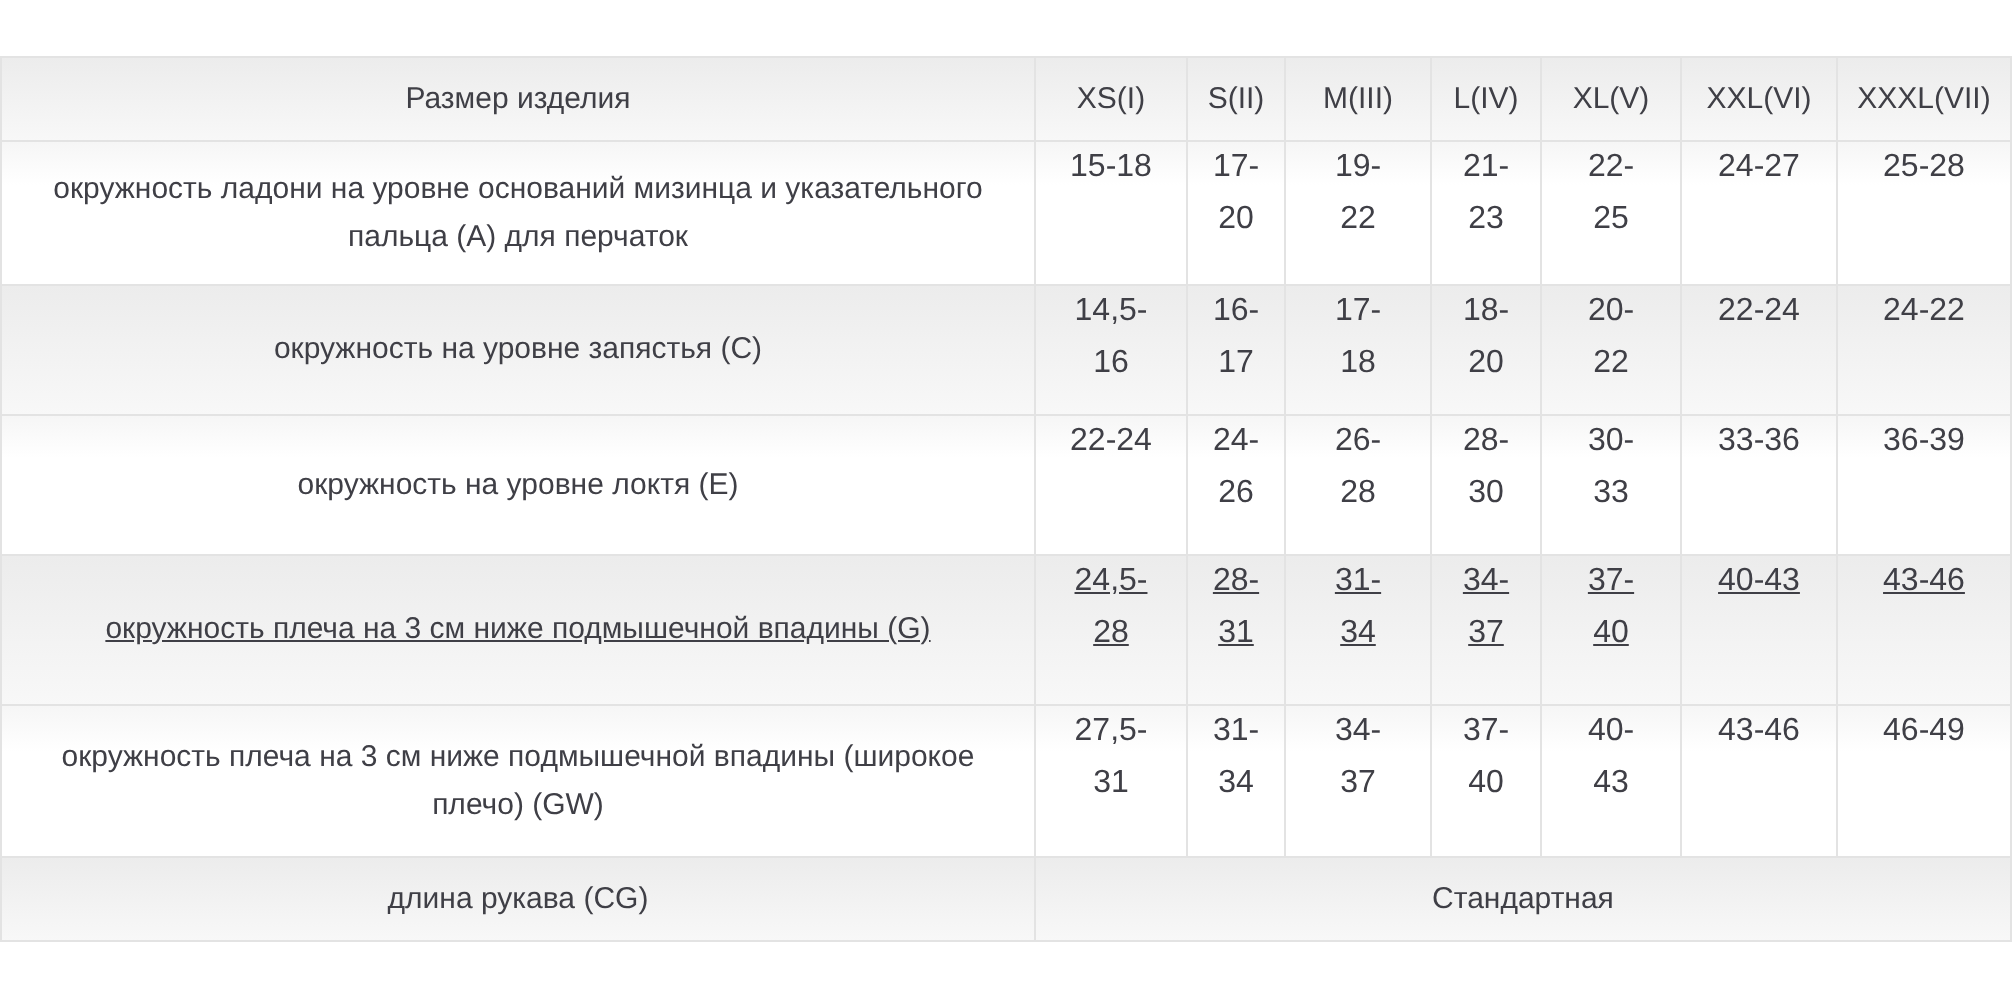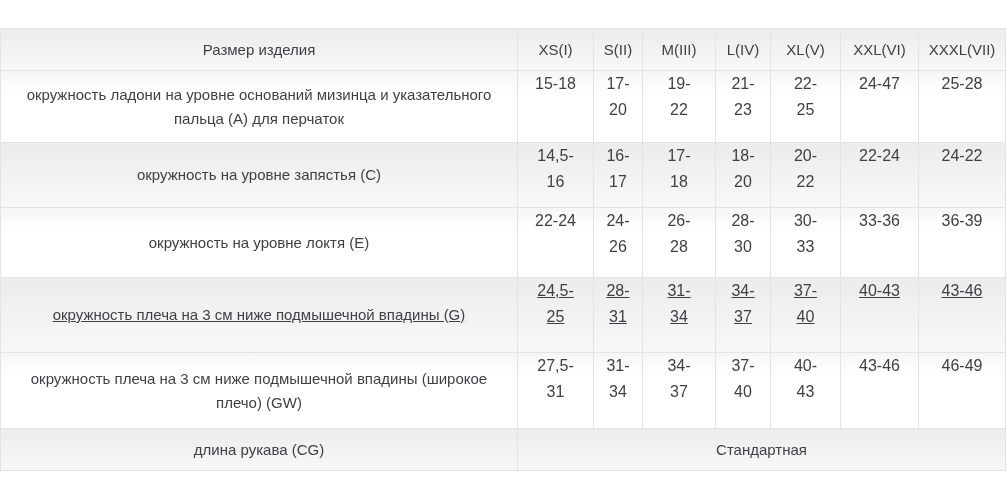--- a/index.html
+++ b/index.html
@@ -104,21 +104,21 @@
       <td class="row-label">окружность ладони на уровне оснований мизинца и указательного пальца (A) для перчаток</td>
       <td class="size-val">15-18</td>
       <td class="size-val">17-
 20</td>
       <td class="size-val">19-
 22</td>
       <td class="size-val">21-
 23</td>
       <td class="size-val">22-
 25</td>
-      <td class="size-val">24-47</td>
+      <td class="size-val">24-27</td>
       <td class="size-val">25-28</td>
     </tr>
 
     <tr class="stripe-gray h-r2">
       <td class="row-label">окружность на уровне запястья (C)</td>
       <td class="size-val">14,5-
 16</td>
       <td class="size-val">16-
 17</td>
       <td class="size-val">17-
@@ -142,21 +142,21 @@
 30</td>
       <td class="size-val">30-
 33</td>
       <td class="size-val">33-36</td>
       <td class="size-val">36-39</td>
     </tr>
 
     <tr class="stripe-gray h-r4">
       <td class="row-label">окружность плеча на 3 см ниже подмышечной впадины (G)</td>
       <td class="size-val">24,5-
-25</td>
+28</td>
       <td class="size-val">28-
 31</td>
       <td class="size-val">31-
 34</td>
       <td class="size-val">34-
 37</td>
       <td class="size-val">37-
 40</td>
       <td class="size-val">40-43</td>
       <td class="size-val">43-46</td>

